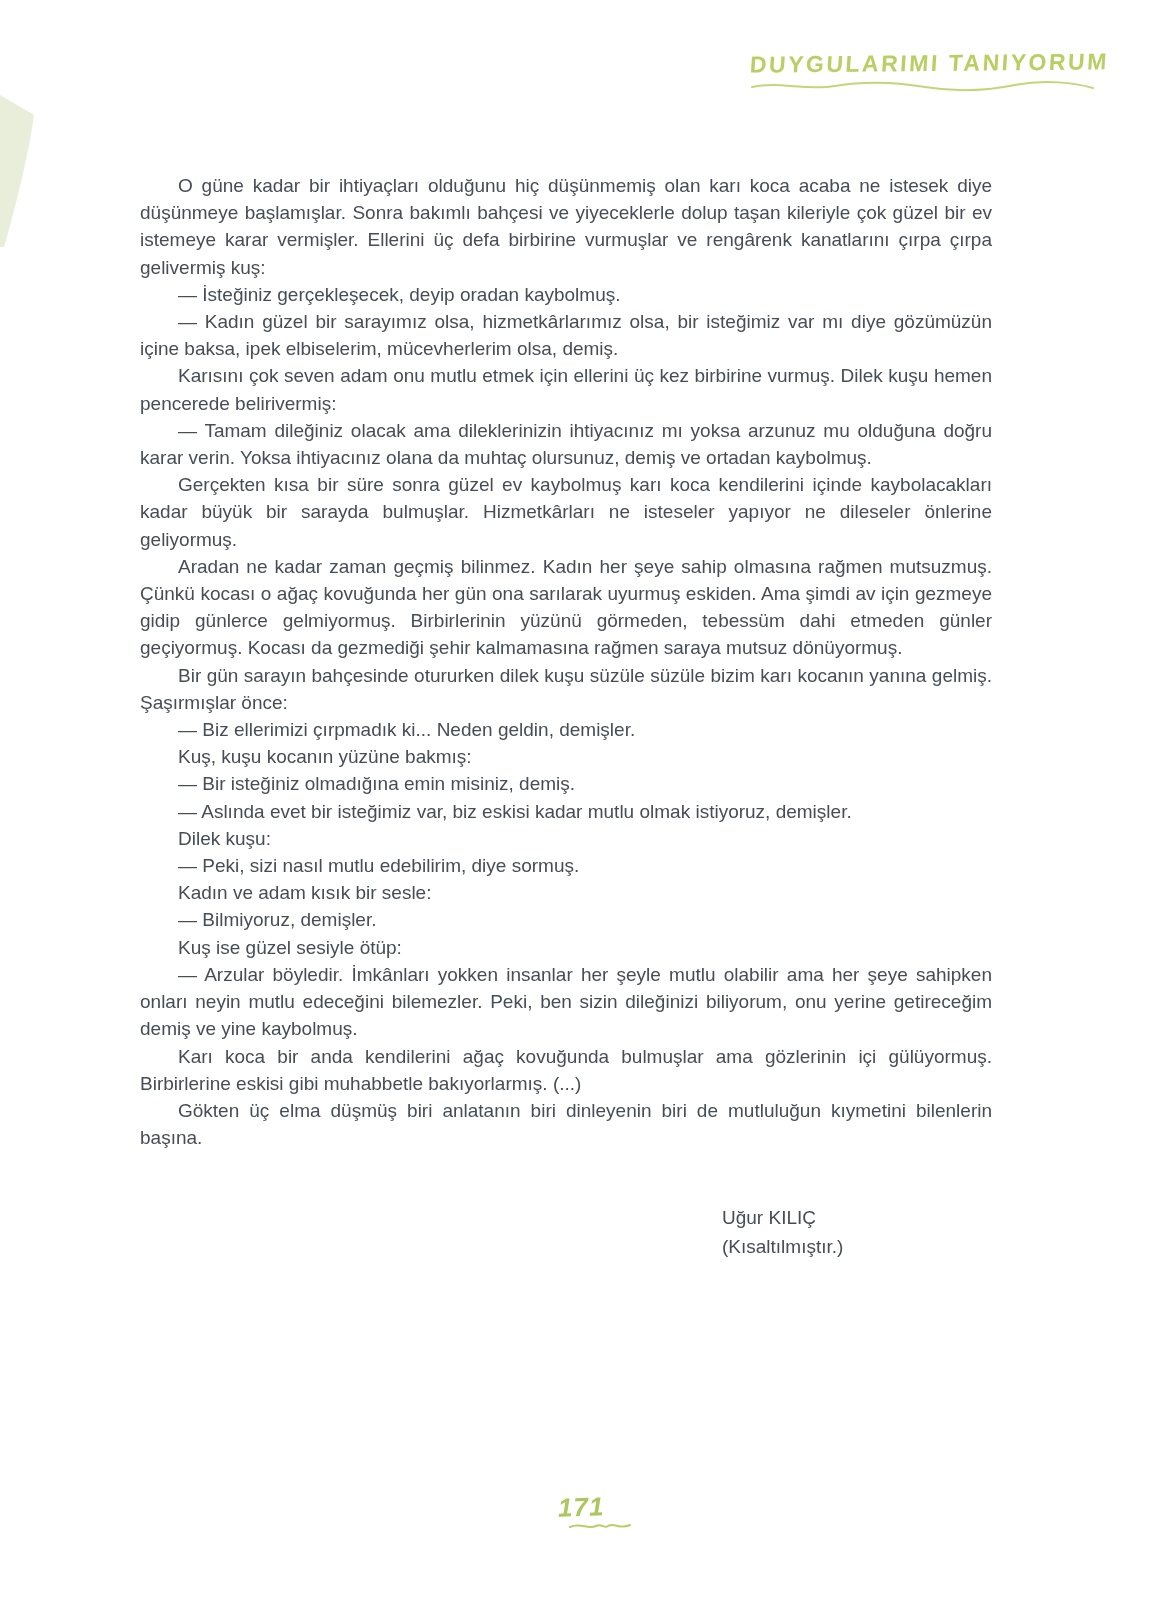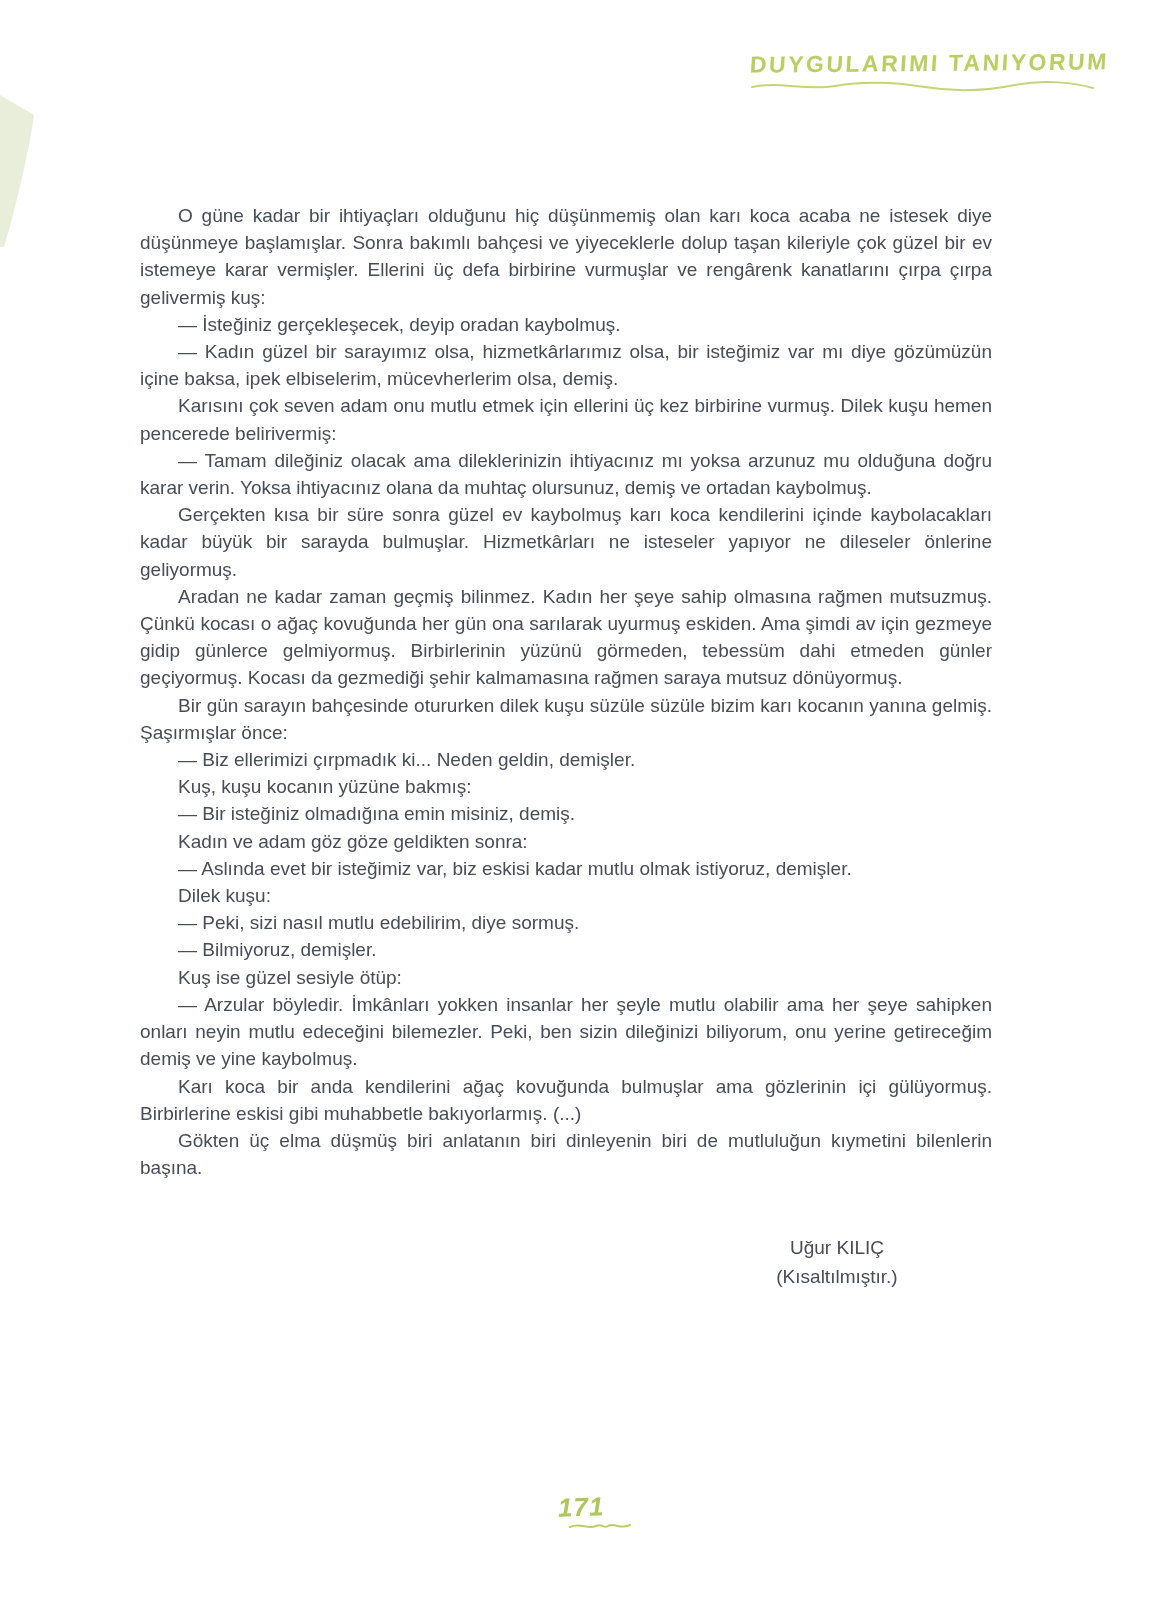--- a/index.html
+++ b/index.html
@@ -39,37 +39,36 @@
     white-space: nowrap;
   }
   .header-wave {
     display: block;
     margin-top: 2px;
   }
 
   
   .story-text {
     position: absolute;
-    top: 202px;
+    top: 172px;
     left: 140px;
     width: 852px;
     color: #474d56;
     font-size: 19px;
     line-height: 27.2px;
     text-align: justify;
   }
   .story-text p {
     margin: 0;
     text-indent: 38px;
   }
 
   .author-block {
     width: 230px;
     margin: 52px 40px 0 auto;
-    text-align: center;
     text-indent: 0;
     line-height: 29px;
   }
   .author-name { font-weight: 500; }
 
   
   .page-footer {
     position: absolute;
     top: 1492px;
     left: 0;
@@ -113,24 +112,24 @@
       <p>— İsteğiniz gerçekleşecek, deyip oradan kaybolmuş.</p>
       <p>— Kadın güzel bir sarayımız olsa, hizmetkârlarımız olsa, bir isteğimiz var mı diye gözümüzün içine baksa, ipek elbiselerim, mücevherlerim olsa, demiş.</p>
       <p>Karısını çok seven adam onu mutlu etmek için ellerini üç kez birbirine vurmuş. Dilek kuşu hemen pencerede belirivermiş:</p>
       <p>— Tamam dileğiniz olacak ama dileklerinizin ihtiyacınız mı yoksa arzunuz mu olduğuna doğru karar verin. Yoksa ihtiyacınız olana da muhtaç olursunuz, demiş ve ortadan kaybolmuş.</p>
       <p>Gerçekten kısa bir süre sonra güzel ev kaybolmuş karı koca kendilerini içinde kaybolacakları kadar büyük bir sarayda bulmuşlar. Hizmetkârları ne isteseler yapıyor ne dileseler önlerine geliyormuş.</p>
       <p>Aradan ne kadar zaman geçmiş bilinmez. Kadın her şeye sahip olmasına rağmen mutsuzmuş. Çünkü kocası o ağaç kovuğunda her gün ona sarılarak uyurmuş eskiden. Ama şimdi av için gezmeye gidip günlerce gelmiyormuş. Birbirlerinin yüzünü görmeden, tebessüm dahi etmeden günler geçiyormuş. Kocası da gezmediği şehir kalmamasına rağmen saraya mutsuz dönüyormuş.</p>
       <p>Bir gün sarayın bahçesinde otururken dilek kuşu süzüle süzüle bizim karı kocanın yanına gelmiş. Şaşırmışlar önce:</p>
       <p>— Biz ellerimizi çırpmadık ki... Neden geldin, demişler.</p>
       <p>Kuş, kuşu kocanın yüzüne bakmış:</p>
       <p>— Bir isteğiniz olmadığına emin misiniz, demiş.</p>
-      <p>Kadın ve adam göz göze geldikten sonra:</p>
       <p>— Aslında evet bir isteğimiz var, biz eskisi kadar mutlu olmak istiyoruz, demişler.</p>
       <p>Dilek kuşu:</p>
       <p>— Peki, sizi nasıl mutlu edebilirim, diye sormuş.</p>
+      <p>Kadın ve adam kısık bir sesle:</p>
       <p>— Bilmiyoruz, demişler.</p>
       <p>Kuş ise güzel sesiyle ötüp:</p>
       <p>— Arzular böyledir. İmkânları yokken insanlar her şeyle mutlu olabilir ama her şeye sahipken onları neyin mutlu edeceğini bilemezler. Peki, ben sizin dileğinizi biliyorum, onu yerine getireceğim demiş ve yine kaybolmuş.</p>
       <p>Karı koca bir anda kendilerini ağaç kovuğunda bulmuşlar ama gözlerinin içi gülüyormuş. Birbirlerine eskisi gibi muhabbetle bakıyorlarmış. (...)</p>
       <p>Gökten üç elma düşmüş biri anlatanın biri dinleyenin biri de mutluluğun kıymetini bilenlerin başına.</p>
     </div>
 
   <div class="author-block">
     <div class="author-name">Uğur KILIÇ</div>
     <div class="abridged-note">(Kısaltılmıştır.)</div>

